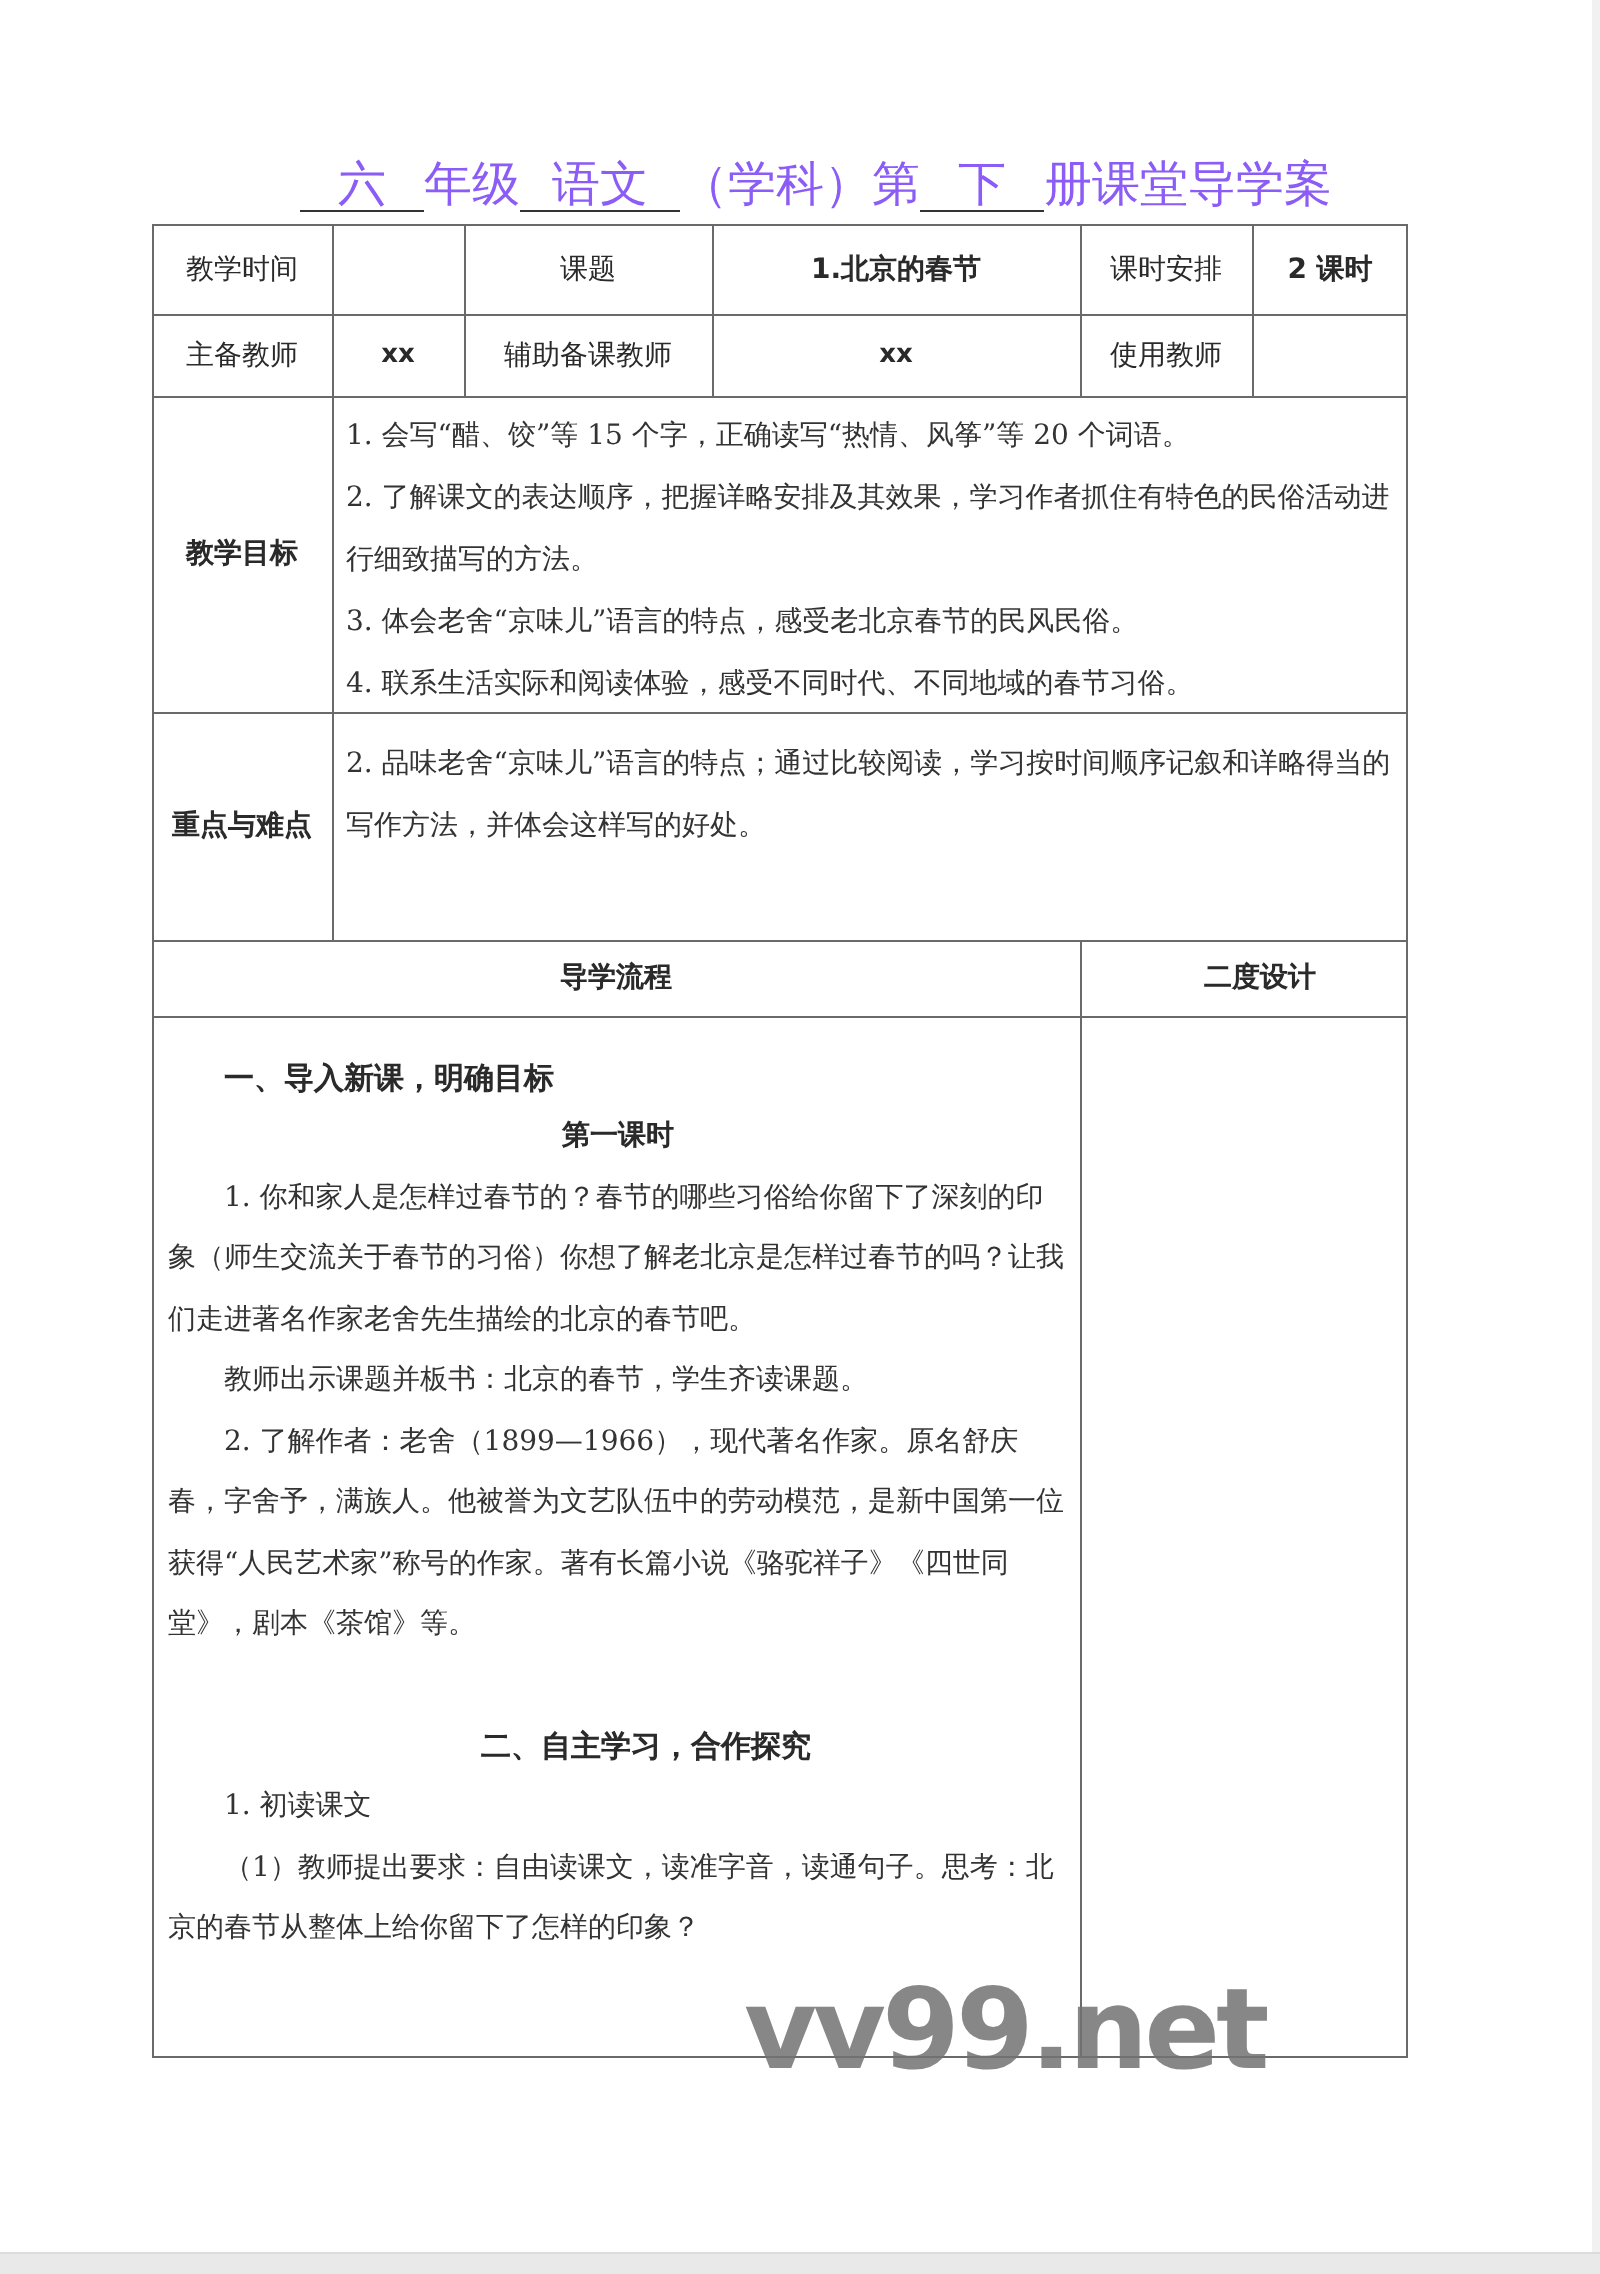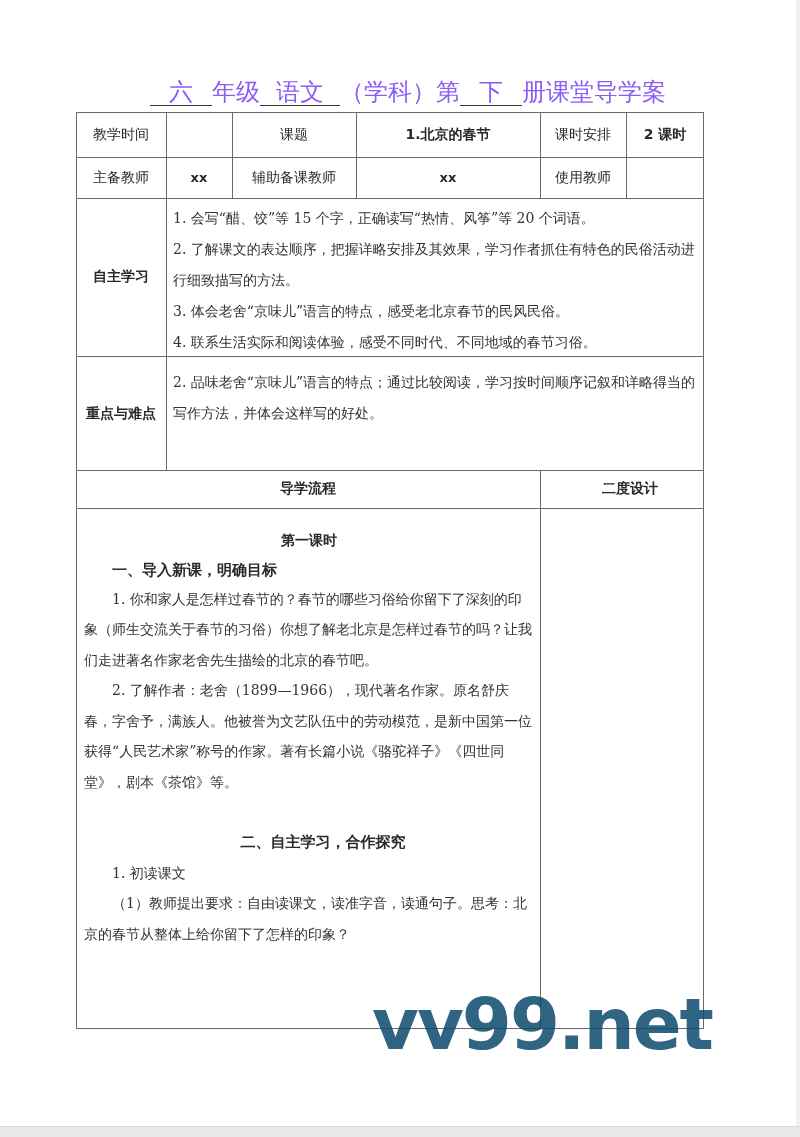--- a/index.html
+++ b/index.html
@@ -28,21 +28,21 @@
           font-family:"DejaVu Sans", sans-serif; font-size:14px; color:#2a2a2a; box-sizing:border-box; }
   .bold { font-weight:bold; }
 
   .body-text { position:absolute; font-size:14px; line-height:31px; color:#333; }
   .body-text p { margin:0; }
   .section-h { font-family:"DejaVu Sans", sans-serif; font-weight:bold; color:#2a2a2a; }
   .indent { text-indent:28px; }
 
   .watermark {
     position:absolute; left:372px; top:988px; font-family:"DejaVu Sans", sans-serif;
-    font-weight:bold; font-size:72px; color:#0c4a6e; letter-spacing:-2px; opacity:0.85; line-height:1;
+    font-weight:bold; font-size:56px; color:#737373; letter-spacing:-2px; opacity:0.85; line-height:1;
   }
 </style>
 </head>
 <body>
 
 <div class="page-edge-right"></div>
 <div class="page-edge-bottom"></div>
 
 <div class="doc-title">
   <span class="blank" style="width:62px;">六</span><span class="plain">年级</span><span class="blank" style="width:80px;">语文</span><span class="plain">（学科）第</span><span class="blank" style="width:62px;">下</span><span class="plain">册课堂导学案</span>
@@ -71,43 +71,44 @@
 <div class="cell" style="left:540px; top:112px; width:86px; height:45px;">课时安排</div>
 <div class="cell bold" style="left:626px; top:112px; width:78px; height:45px;">2 课时</div>
 
 <div class="cell" style="left:76px; top:157px; width:90px; height:41px;">主备教师</div>
 <div class="cell bold" style="left:166px; top:157px; width:66px; height:41px; font-size:13px;">xx</div>
 <div class="cell" style="left:232px; top:157px; width:124px; height:41px;">辅助备课教师</div>
 <div class="cell bold" style="left:356px; top:157px; width:184px; height:41px; font-size:13px;">xx</div>
 <div class="cell" style="left:540px; top:157px; width:86px; height:41px;">使用教师</div>
 <div class="cell" style="left:626px; top:157px; width:78px; height:41px;"></div>
 
-<div class="cell bold" style="left:76px; top:198px; width:90px; height:158px;">自主学习</div>
+<div class="cell bold" style="left:76px; top:198px; width:90px; height:158px;">教学目标</div>
 <div class="body-text" style="left:173px; top:203px; width:526px;">
   <p>1. 会写“醋、饺”等 15 个字，正确读写“热情、风筝”等 20 个词语。</p>
   <p>2. 了解课文的表达顺序，把握详略安排及其效果，学习作者抓住有特色的民俗活动进行细致描写的方法。</p>
   <p>3. 体会老舍“京味儿”语言的特点，感受老北京春节的民风民俗。</p>
   <p>4. 联系生活实际和阅读体验，感受不同时代、不同地域的春节习俗。</p>
 </div>
 
 <div class="cell bold" style="left:76px; top:356px; width:90px; height:114px; flex-direction:row; line-height:24px;">
   <span>重点与难</span>
   <span>点</span>
 </div>
 <div class="body-text" style="left:173px; top:367px; width:526px;">
   <p>2. 品味老舍“京味儿”语言的特点；通过比较阅读，学习按时间顺序记叙和详略得当的写作方法，并体会这样写的好处。</p>
 </div>
 
 <div class="cell bold" style="left:76px; top:470px; width:464px; height:38px;">导学流程</div>
 <div class="cell bold" style="left:540px; top:470px; width:164px; height:38px;padding-left:16px;">二度设计</div>
 
 <div class="body-text" style="left:84px; top:525px; width:450px; line-height:30.5px;">
+  <p class="section-h indent" style="font-size:15px; line-height:28px;">一、导入新课，明确目标</p>
   <p class="section-h" style="text-align:center; font-size:14px;">第一课时</p>
-  <p class="section-h indent" style="font-size:15px; line-height:28px;">一、导入新课，明确目标</p>
   <p class="indent">1. 你和家人是怎样过春节的？春节的哪些习俗给你留下了深刻的印象（师生交流关于春节的习俗）你想了解老北京是怎样过春节的吗？让我们走进著名作家老舍先生描绘的北京的春节吧。</p>
+  <p class="indent">教师出示课题并板书：北京的春节，学生齐读课题。</p>
   <p class="indent">2. 了解作者：老舍（1899—1966），现代著名作家。原名舒庆春，字舍予，满族人。他被誉为文艺队伍中的劳动模范，是新中国第一位获得“人民艺术家”称号的作家。著有长篇小说《骆驼祥子》《四世同堂》，剧本《茶馆》等。</p>
   <p style="height:30px;"></p>
   <p class="section-h indent" style="font-size:15px;text-align:center;">二、自主学习，合作探究</p>
   <p class="indent">1. 初读课文</p>
   <p class="indent">（1）教师提出要求：自由读课文，读准字音，读通句子。思考：北京的春节从整体上给你留下了怎样的印象？</p>
 </div>
 
 <div style="position:absolute; left:541px; top:509px; width:162px; height:519px;"></div>
 
 <div class="watermark">vv99.net</div>

